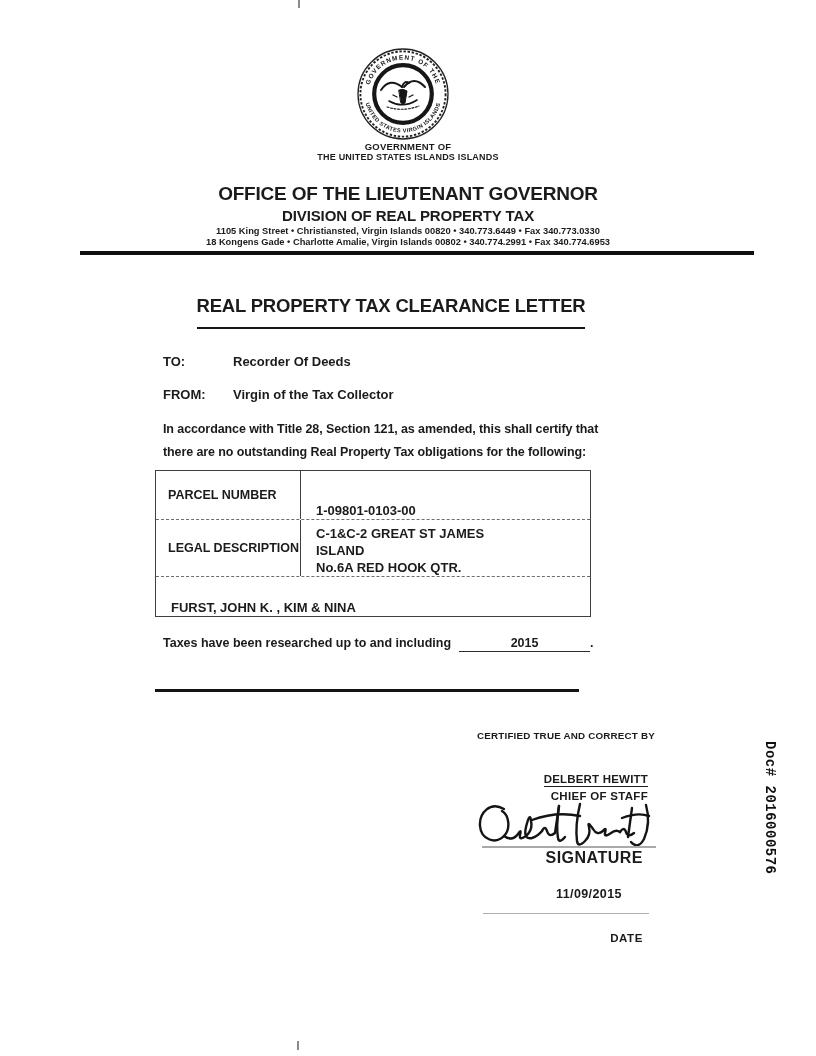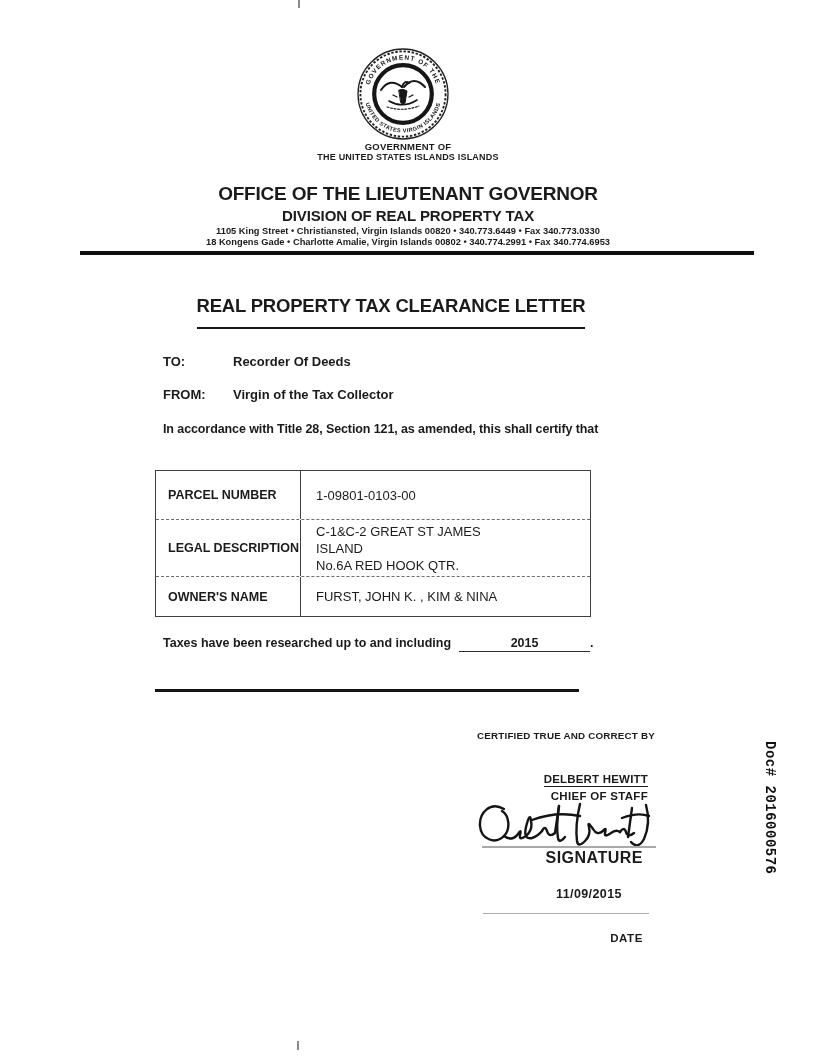--- a/index.html
+++ b/index.html
@@ -44,22 +44,22 @@
   .tf-label { width: 70px; }
 
   .body-par { left: 163px; top: 418px; font-size: 12.5px; font-weight: bold;
               line-height: 23px; white-space: nowrap; letter-spacing: -0.1px; }
 
   .parcel-table { left: 155px; top: 470px; width: 436px; border: 1.4px solid #3f3f3f; }
   .t-row { display: flex; }
   .t-row + .t-row { border-top: 1.2px dashed #6e6e6e; }
   .t-label { width: 145px; border-right: 1.4px solid #3f3f3f; display: flex; align-items: center;
              padding-left: 12px; font-size: 12.5px; font-weight: bold; }
-  .t-value { flex: 1; display: flex; flex-direction: column; justify-content: center;
-             padding-left: 15px; font-size: 13px; font-weight: normal; line-height: 17px; }
+  .t-value { flex: 1; display: flex; flex-direction: column; justify-content: flex-end;
+             padding-left: 15px; font-size: 13px; font-weight: bold; line-height: 17px; }
   .row-1 { height: 48px; }
   .row-2 { height: 57px; }
   .row-3 { height: 40px; }
 
   .research-line { left: 163px; top: 636px; font-size: 12.5px; font-weight: bold; white-space: nowrap; }
   .year-blank { display: inline-block; width: 131px; margin-left: 8px; text-align: center;
                 border-bottom: 1.7px solid #2c2c2c; padding-bottom: 1px; }
 
   .rule-mid { left: 155px; top: 689px; width: 424px; height: 3px; background: #141414; }
 
@@ -139,39 +139,39 @@
       <div>Recorder Of Deeds</div>
     </div>
     <div class="tf-row">
       <div class="tf-label">FROM:</div>
       <div>Virgin of the Tax Collector</div>
     </div>
   </div>
 
   <div class="abs body-par">
     <div>In accordance with Title 28, Section 121, as amended, this shall certify that</div>
+    <div>there are no outstanding Real Property Tax obligations for the following:</div>
   </div>
 
   <div class="abs parcel-table">
     <div class="t-row row-1">
       <div class="t-label">PARCEL NUMBER</div>
       <div class="t-value">
         <div>1-09801-0103-00</div>
       </div>
     </div>
     <div class="t-row row-2">
       <div class="t-label">LEGAL DESCRIPTION</div>
       <div class="t-value">
         <div>C-1&amp;C-2 GREAT ST JAMES</div>
         <div>ISLAND</div>
         <div>No.6A RED HOOK QTR.</div>
       </div>
     </div>
     <div class="t-row row-3">
-      <div class="t-label">OWNER'S NAME</div>
       <div class="t-value">
         <div>FURST, JOHN K. , KIM &amp; NINA</div>
       </div>
     </div>
   </div>
 
   <div class="abs research-line">
     <span>Taxes have been researched up to and including</span><span class="year-blank"><span>2015</span></span><span>.</span>
   </div>
 

